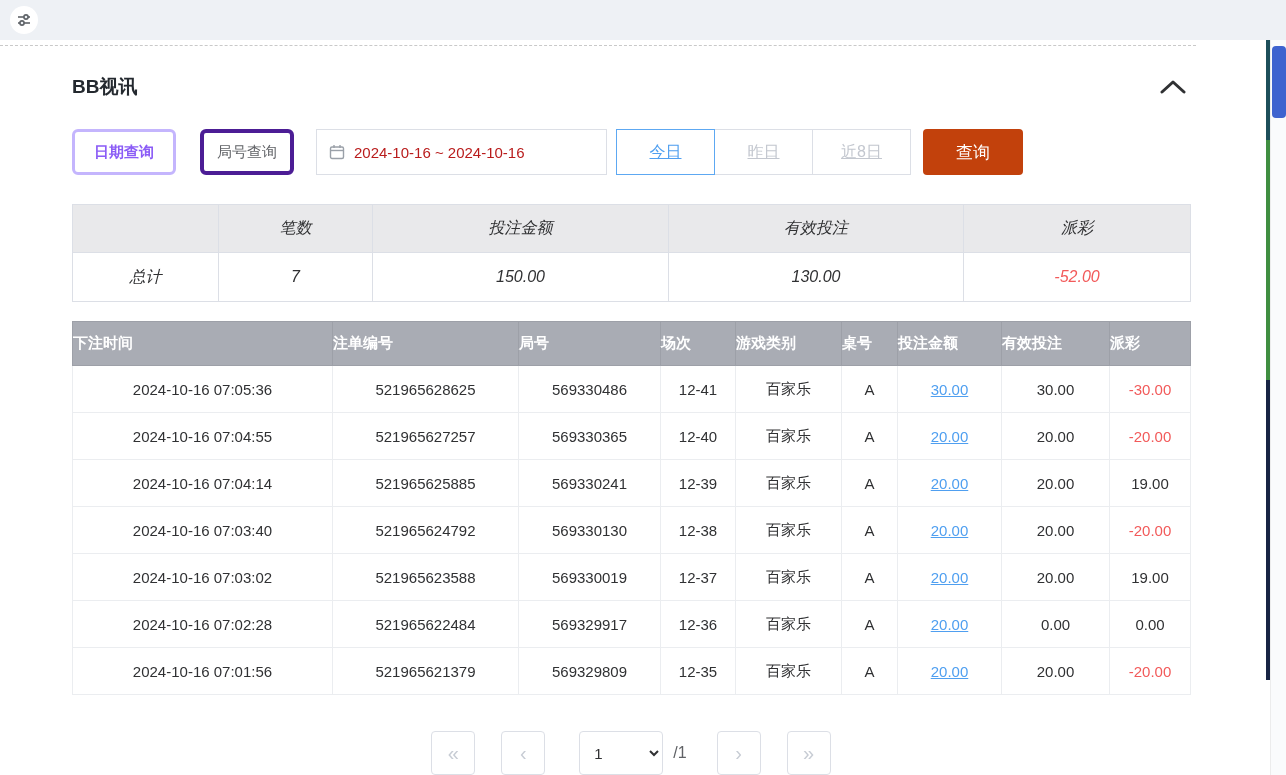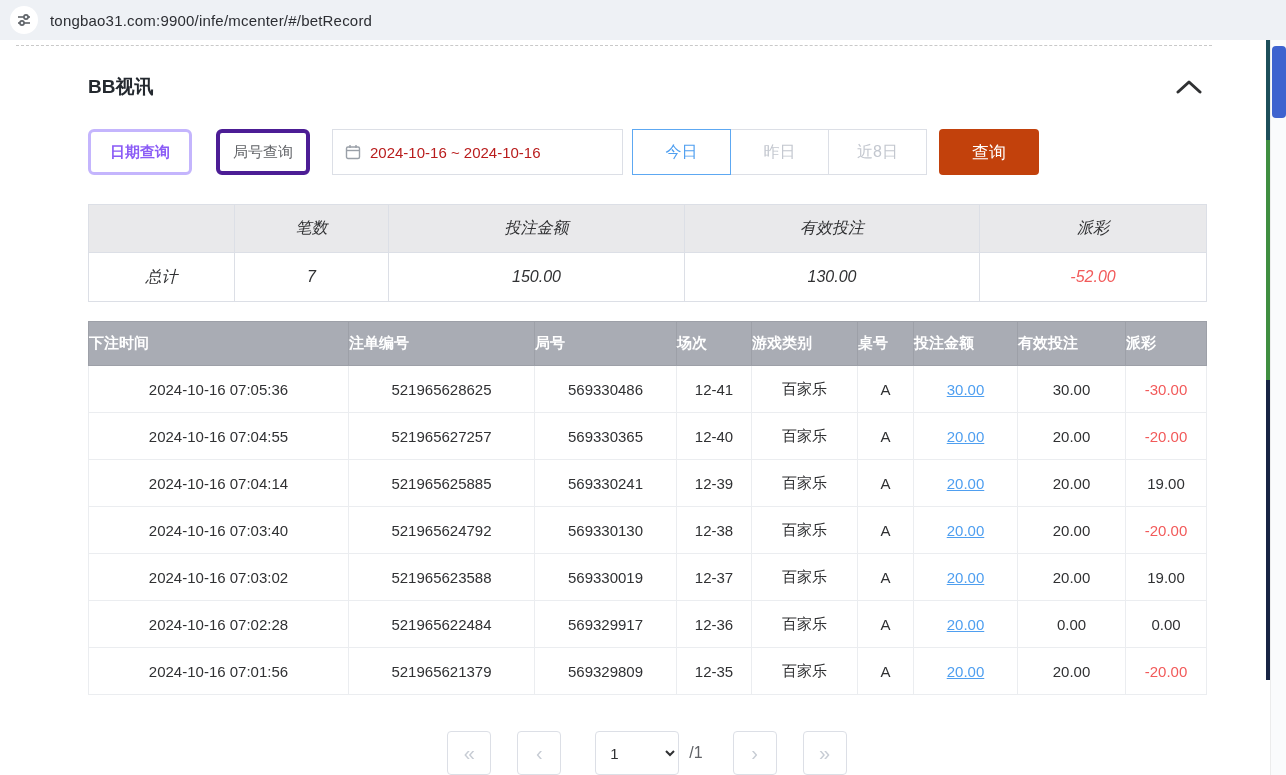--- a/index.html
+++ b/index.html
@@ -8,21 +8,21 @@
   body { position:relative; }
 
   
   .browser-bar { height:40px; width:1286px; background:#eef1f5; display:flex;
     align-items:center; padding-left:10px; }
   .site-badge { width:28px; height:28px; background:#fff; border-radius:50%;
     display:flex; align-items:center; justify-content:center; flex:0 0 auto; }
   .url-text { margin-left:12px; font-size:15px; color:#2c2e33; letter-spacing:.2px; }
 
   
-  .content-wrap { position:absolute; top:40px; left:16px; width:1266px; height:735px; background:#fff; }
+  .content-wrap { position:absolute; top:40px; left:0; width:1266px; height:735px; background:#fff; }
   .dashed { border-top:1px dashed #c9c9c9; width:1196px; margin-top:5px; }
   .inner { padding-left:72px; width:1190px; }
 
   .title-row { margin-top:28px; width:1118px; display:flex; align-items:center;
     justify-content:space-between; height:26px; }
   .panel-title { font-size:19px; font-weight:bold; color:#24292f; }
   .collapse-btn { width:34px; height:22px; display:flex; align-items:center;
     justify-content:center; cursor:pointer; background:none; border:none; }
 
   
@@ -32,21 +32,21 @@
   .btn-outline-blue { width:104px; border:3px solid #c4b5fd; color:#8b5cf6;
     font-weight:bold; border-radius:6px; }
   .btn-plain { width:94px; border:4px solid #4c1d95; color:#606266; border-radius:6px;
     margin-left:24px; }
   .date-box { margin-left:22px; width:291px; height:46px; border:1px solid #dcdfe6;
     border-radius:0; display:flex; align-items:center; padding:10px 12px; gap:9px;
     color:#b91c1c; font-size:15px; background:#fff; cursor:pointer; }
   .seg-group { display:flex; margin-left:10px; }
   .seg { width:99px; height:46px; background:#fff; border:1px solid #dcdfe6;
     display:flex; align-items:center; justify-content:center; font-size:16px;
-    color:#c3c7cf; cursor:pointer; margin-left:-1px; }
+    color:#c3c7cf; cursor:pointer; margin-left:-1px;text-decoration:underline; }
   .seg.active { border-color:#5da8f2; color:#4f9ff0; z-index:2; }
   .btn-primary { margin-left:12px; width:100px; height:46px; background:#c2410c;
     color:#fff; border:none; border-radius:4px; font-size:17px; }
 
   
   table { border-collapse:collapse; }
   .summary { margin-top:28px; width:1118px; table-layout:fixed;font-style:italic; }
   .summary th, .summary td { border:1px solid #dcdfe6; text-align:center; font-size:16px; }
   .summary th { background:#e9e9eb; height:48px; font-weight:normal; color:#303133; }
   .summary td { height:49px; color:#303133; background:#fff; }
@@ -84,21 +84,20 @@
 
 <div class="browser-bar">
   <span class="site-badge">
     <svg width="16" height="16" viewBox="0 0 16 16">
       <line x1="2" y1="5" x2="14" y2="5" stroke="#5f6368" stroke-width="1.6"></line>
       <circle cx="10" cy="5" r="2.1" fill="#eef1f5" stroke="#5f6368" stroke-width="1.6"></circle>
       <line x1="2" y1="11" x2="14" y2="11" stroke="#5f6368" stroke-width="1.6"></line>
       <circle cx="6" cy="11" r="2.1" fill="#eef1f5" stroke="#5f6368" stroke-width="1.6"></circle>
     </svg>
   </span>
-  <span class="url-text">tongbao31.com:9900/infe/mcenter/#/betRecord</span>
 </div>
 
 <div class="content-wrap">
   <div class="dashed"></div>
   <div class="inner">
 
     <div class="title-row">
       <span class="panel-title">BB视讯</span>
       <button class="collapse-btn">
         <svg width="26" height="14" viewBox="0 0 26 14">

